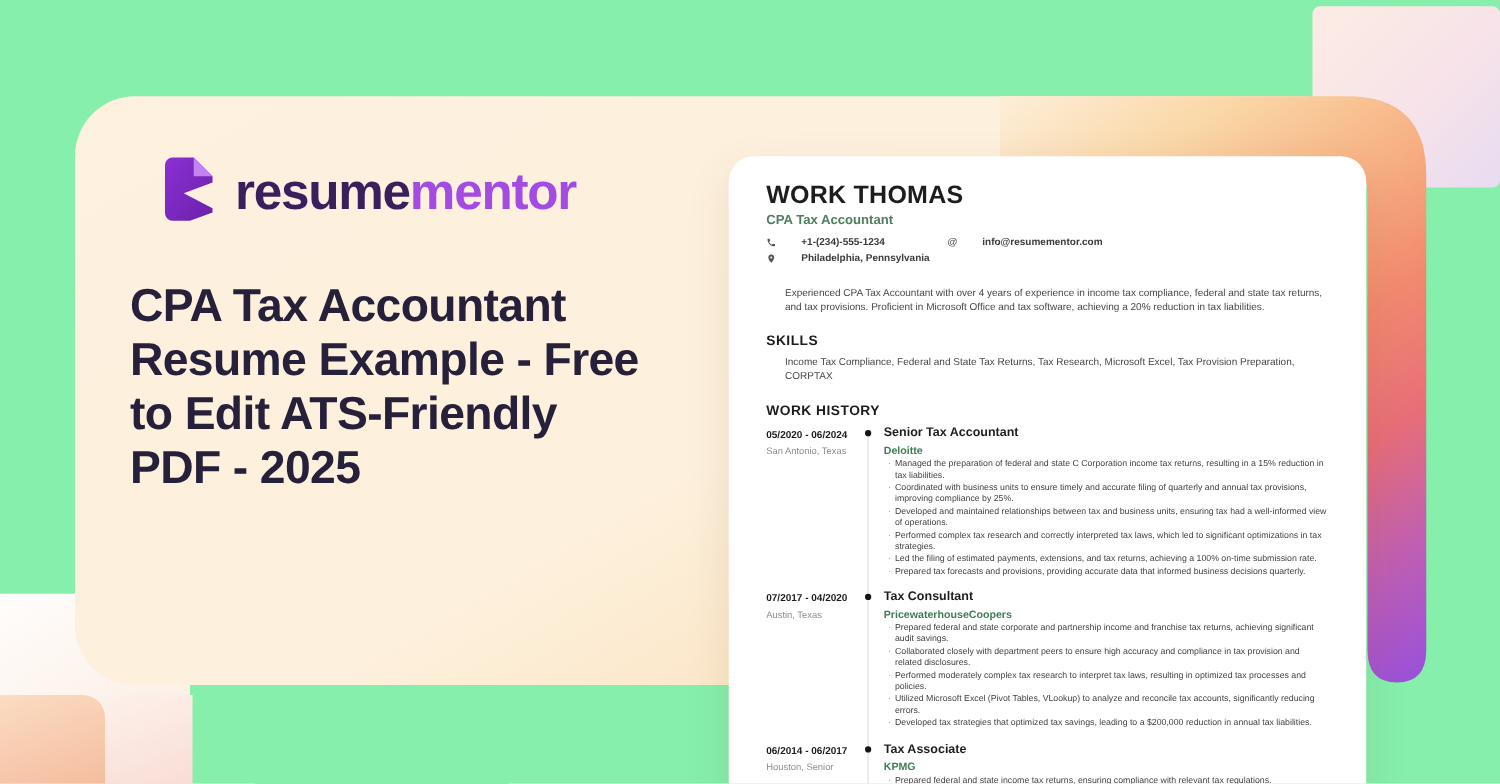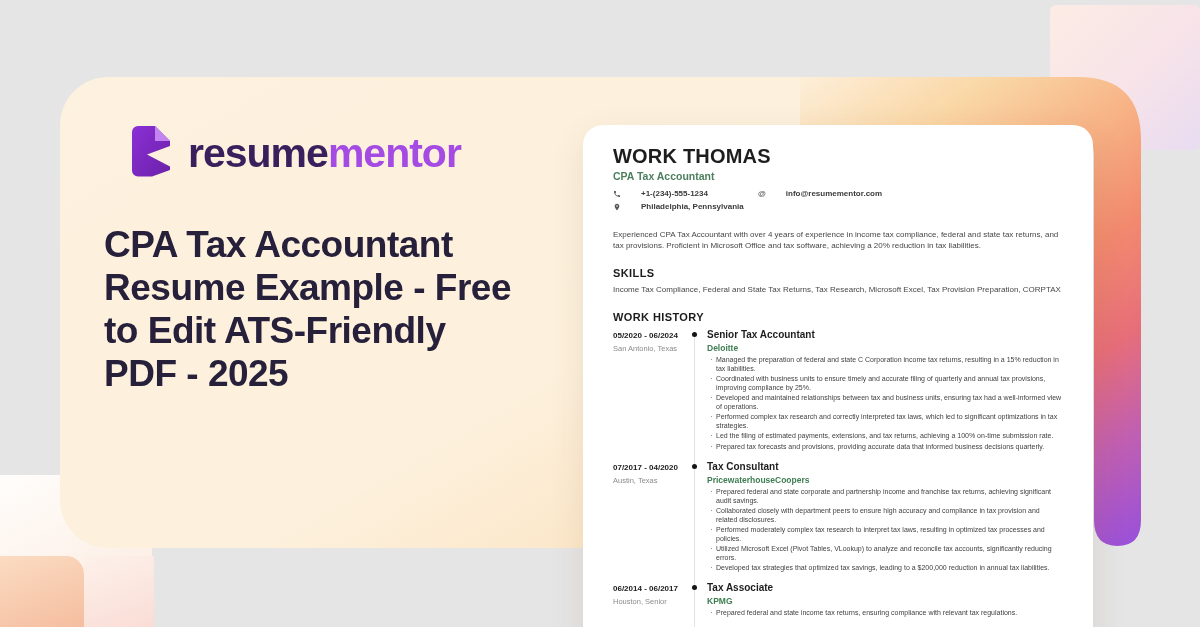--- a/index.html
+++ b/index.html
@@ -1,18 +1,18 @@
 <!DOCTYPE html>
 <html><head>
 <meta charset="utf-8">
 <style>
   * { margin:0; padding:0; box-sizing:border-box; }
   html,body { width:1200px; height:627px; overflow:hidden; background:#ffffff;
     font-family:"Liberation Sans", sans-serif; }
-  .stage { position:relative; width:1200px; height:627px; background:#e5e5e5; overflow:hidden; }
+  .stage { position:relative; width:1200px; height:627px; background:#86efac; overflow:hidden; }
 
   
   .pink-square { position:absolute; left:1050px; top:5px; width:150px; height:145px;
     border-radius:6px; background:linear-gradient(135deg,#fcece4 0%,#f7e3e9 55%,#e8dcf1 100%); }
   .soft-square-a { position:absolute; left:0; top:475px; width:152px; height:152px;
     background:linear-gradient(150deg,#fffdfb 0%,#fbeade 100%); }
   .soft-square-b { position:absolute; left:0; top:556px; width:84px; height:71px;
     border-radius:0 18px 0 0; background:linear-gradient(160deg,#fbdcc2 0%,#f5bd9f 100%); }
   .soft-square-c { position:absolute; left:84px; top:556px; width:70px; height:71px;
     background:linear-gradient(160deg,#fdf1ea 0%,#f9ddd6 100%); }
@@ -44,21 +44,21 @@
   .r-name { font-size:20px; font-weight:800; color:#1d1d1d; letter-spacing:0.2px; line-height:1.1; }
   .r-title { font-size:10.5px; font-weight:700; color:#4d7f5e; margin-top:3px; }
 
   .contact { display:grid; grid-template-columns:145px 154px auto; margin-top:6px; }
   .c-item { display:flex; align-items:center; gap:20px; font-size:8px; font-weight:700; color:#3a3a3a; line-height:1.6; }
   .c-icon { width:8px; height:8px; flex:0 0 8px; color:#555; }
   .at-glyph { font-size:8px; color:#555; font-weight:700; }
 
   .sec-label { font-size:11px; font-weight:800; color:#1b1b1b; letter-spacing:0.4px; }
   .sec-summary { margin-top:15px; }
-  .sec-body { font-size:8px; color:#474747; line-height:1.45; margin-top:5px; }
+  .sec-body { font-size:8px; color:#474747; line-height:1.45; margin-top:5px;margin-left:15px; }
   .sec-skills { margin-top:15px; }
   .sec-work { margin-top:16px; }
 
   .entries { position:relative; margin-top:6px; }
   .timeline-line { position:absolute; left:81px; top:6px; bottom:-60px; width:1px; background:#e2e2e2; }
   .entry { display:grid; grid-template-columns:78px 16px 1fr; margin-bottom:8px; position:relative; }
   .e-meta { padding-top:2px; }
   .e-dates { font-size:8px; font-weight:800; color:#1c1c1c; }
   .e-loc { font-size:7.5px; color:#8b8b8b; margin-top:4px; }
   .e-dotcol { position:relative; }

